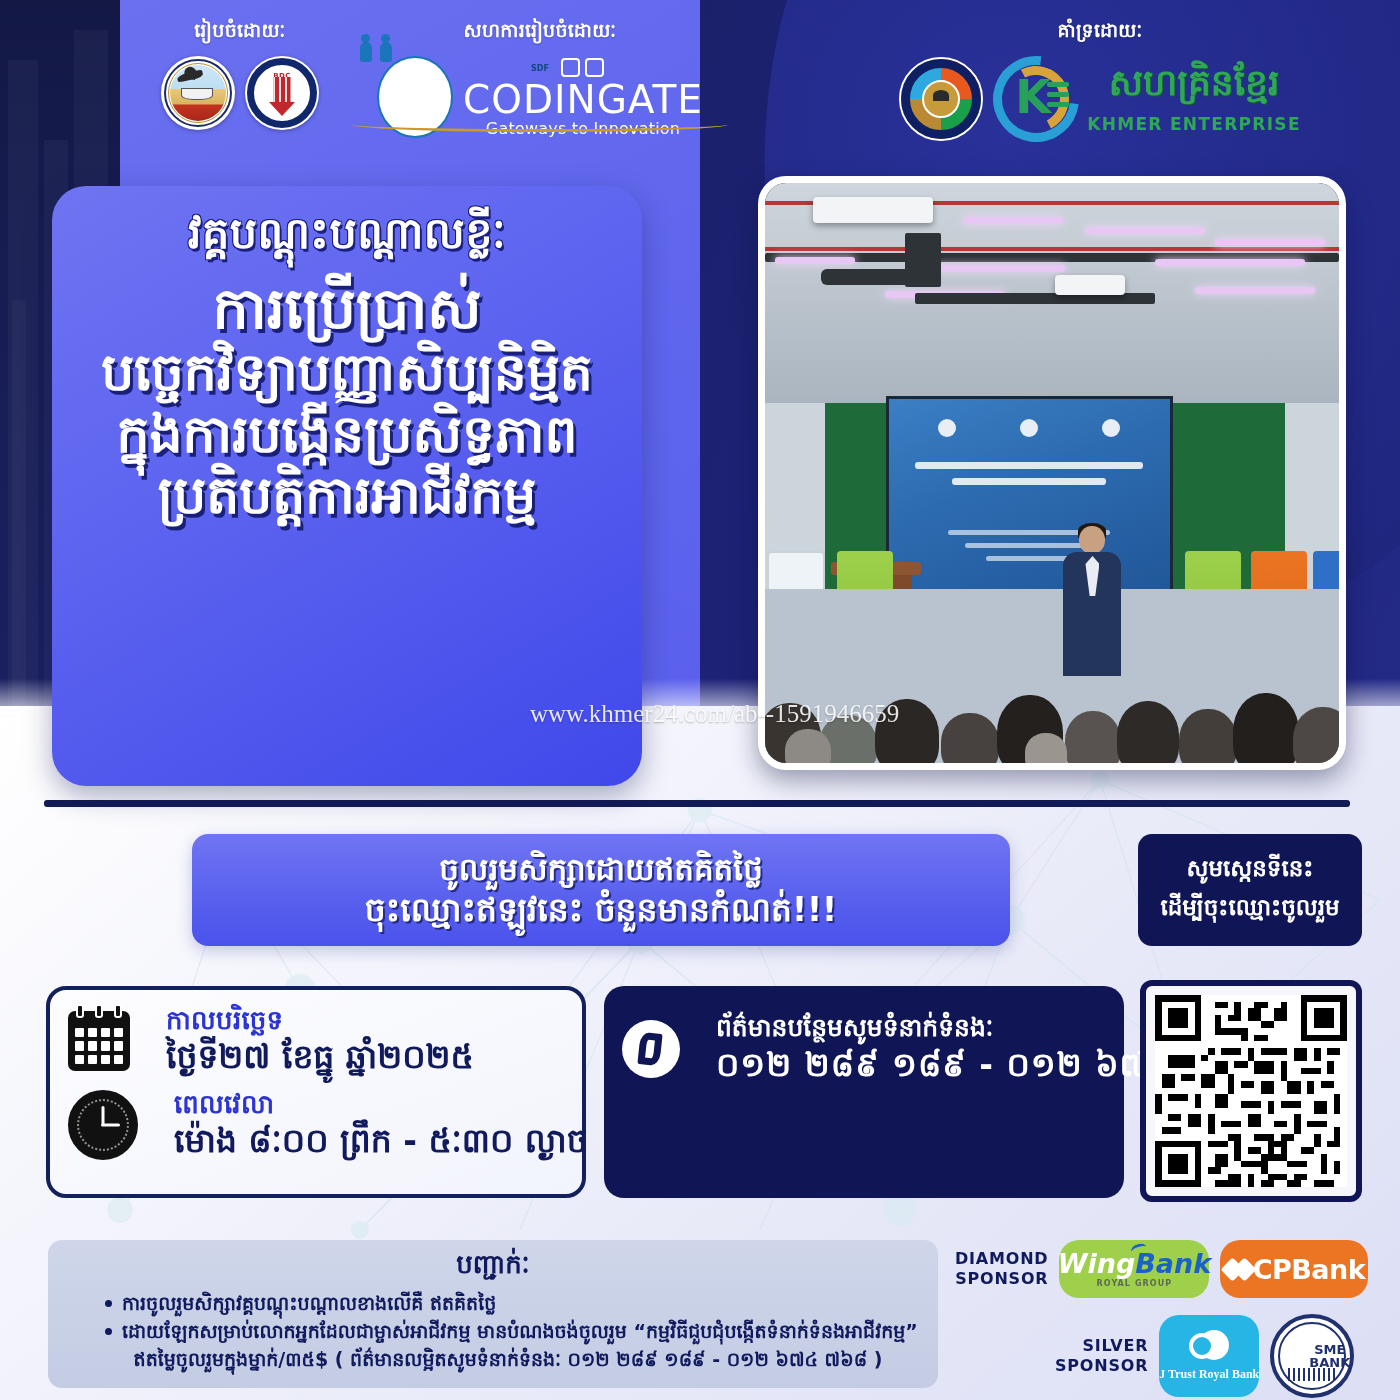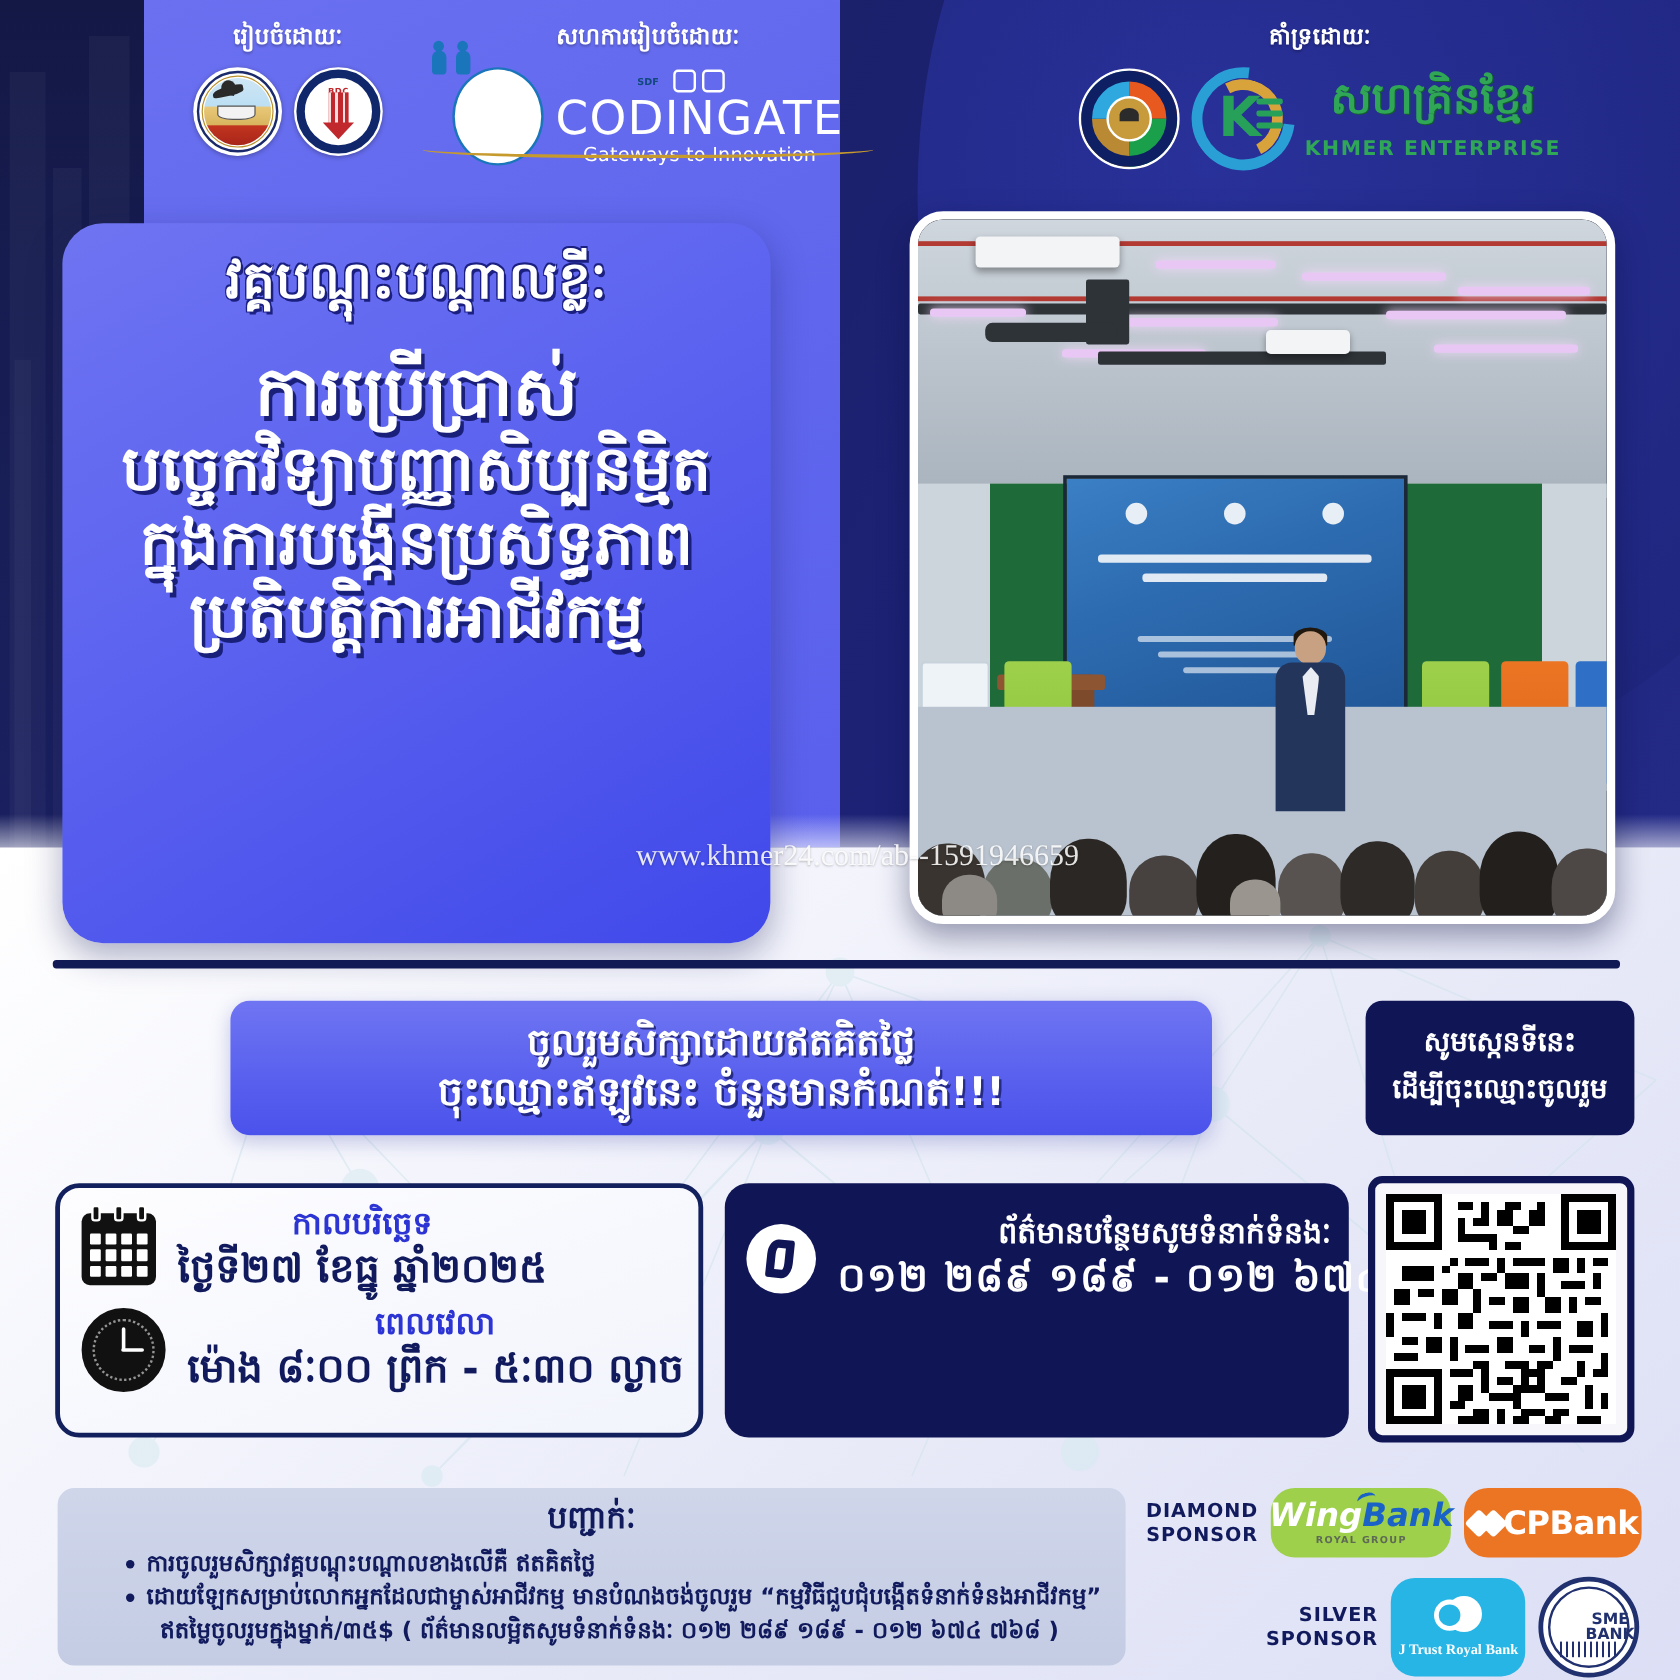--- a/index.html
+++ b/index.html
@@ -130,21 +130,21 @@
   .ke-text{display:flex;flex-direction:column;line-height:1;}
   .ke-kh{font-size:36px;font-weight:700;color:#2fa757;text-shadow:1px 1px 0 #145e2d;}
   .ke-en{font-size:17px;font-weight:800;color:#2fa757;letter-spacing:1.3px;margin-top:15px;}
 
   
   .titlecard{
     position:absolute;left:52px;top:186px;width:590px;height:600px;border-radius:34px;
     background:linear-gradient(150deg,#6f74f2 0%,#5b62ef 45%,#4048ea 100%);
     box-shadow:0 10px 28px rgba(20,25,90,.35);z-index:9;
     display:flex;flex-direction:column;align-items:center;justify-content:flex-start;
-    padding-top:20px;box-sizing:border-box;gap:19px;
+    padding-top:20px;box-sizing:border-box;
   }
   .t-eyebrow{
     font-size:43px;font-weight:700;color:#ffffff;letter-spacing:.5px;
     text-shadow:2px 3px 0 #1b2080, -1px -1px 0 #1b2080, 1px -1px 0 #1b2080, -1px 1px 0 #1b2080;
     margin-bottom:6px;white-space:nowrap;
   }
   .t-main{
     font-size:52px;font-weight:700;color:#ffffff;line-height:1.18;text-align:center;
     text-shadow:3px 4px 0 rgba(22,28,115,.95);width:100%;
   }
@@ -221,21 +221,21 @@
     justify-content:center;gap:6px;
   }
   .scanbox div{font-size:23px;font-weight:700;color:#fff;white-space:nowrap;}
 
   
   .card-date{
     position:absolute;left:46px;top:986px;width:540px;height:212px;border-radius:20px;
     background:linear-gradient(160deg,#fdfdff 0%,#f2f4fc 100%);border:4px solid #13205e;
     z-index:9;box-sizing:border-box;padding:16px 18px;
   }
-  .row{display:flex;align-items:center;gap:18px;text-align:center;}
+  .row{display:flex;align-items:center;gap:36px;}
   .row + .row{margin-top:14px;}
   .ic{flex:0 0 auto;}
   .cal{width:62px;height:60px;border-radius:7px;background:#111;position:relative;}
   .cal .tabs{position:absolute;top:-7px;left:8px;right:8px;height:12px;display:flex;justify-content:space-between;}
   .cal .tabs i{width:8px;height:14px;background:#111;border-radius:3px;border:2px solid #fff;box-sizing:border-box;}
   .cal .grid{position:absolute;left:7px;right:7px;top:17px;bottom:7px;
     display:grid;grid-template-columns:repeat(4,1fr);grid-template-rows:repeat(3,1fr);gap:4px;}
   .cal .grid i{background:#fff;border-radius:1px;}
   .clock{width:62px;height:62px;border-radius:50%;background:#111;position:relative;border:4px solid #111;}
   .clock:before{content:"";position:absolute;left:50%;top:50%;width:3px;height:19px;background:#fff;
@@ -295,21 +295,21 @@
   .wing .w1{font-size:27px;font-weight:800;color:#fff;font-style:italic;line-height:1;}
   .wing .w1 b{color:#1b62c7;}
   .wing .w2{font-size:8px;font-weight:700;color:#5d6a55;letter-spacing:1.1px;margin-top:2px;}
   .wing .bird{position:absolute;left:72px;top:4px;width:16px;height:8px;
     border-top:3px solid #1b62c7;border-radius:50%;transform:rotate(-18deg);}
   .cpb{width:148px;height:58px;background:#ec7524;gap:5px;}
   .cpb .dia{display:flex;gap:-4px;}
   .cpb .dia i{display:block;width:17px;height:17px;background:#fff;transform:rotate(45deg);
     border-radius:3px;margin-right:-5px;}
   .cpb .t{font-size:27px;font-weight:800;color:#fff;letter-spacing:-.5px;}
-  .jtrust{width:112px;height:82px;background:#26b5e5;flex-direction:column;}
+  .jtrust{width:100px;height:82px;background:#26b5e5;flex-direction:column;}
   .jtrust .mk{width:40px;height:34px;position:relative;}
   .jtrust .mk i{position:absolute;border-radius:50%;}
   .jtrust .mk .a{left:10px;top:0;width:30px;height:30px;background:#fff;}
   .jtrust .mk .b{left:0;top:3px;width:26px;height:26px;background:#26b5e5;border:4px solid #fff;box-sizing:border-box;}
   .jtrust .t{font-size:12px;font-weight:600;color:#fff;text-align:center;line-height:1.2;margin-top:3px;
     font-family:"Liberation Serif",serif;}
   .smebank{width:76px;height:76px;border-radius:50%;background:#fff;border:4px solid #21306e;
     position:relative;flex-direction:column;}
   .smebank .t{font-size:13px;font-weight:800;color:#21306e;line-height:1;text-align:center;margin-left:35px;}
   .smebank .ring{position:absolute;inset:4px;border-radius:50%;border:2px solid #21306e;}

